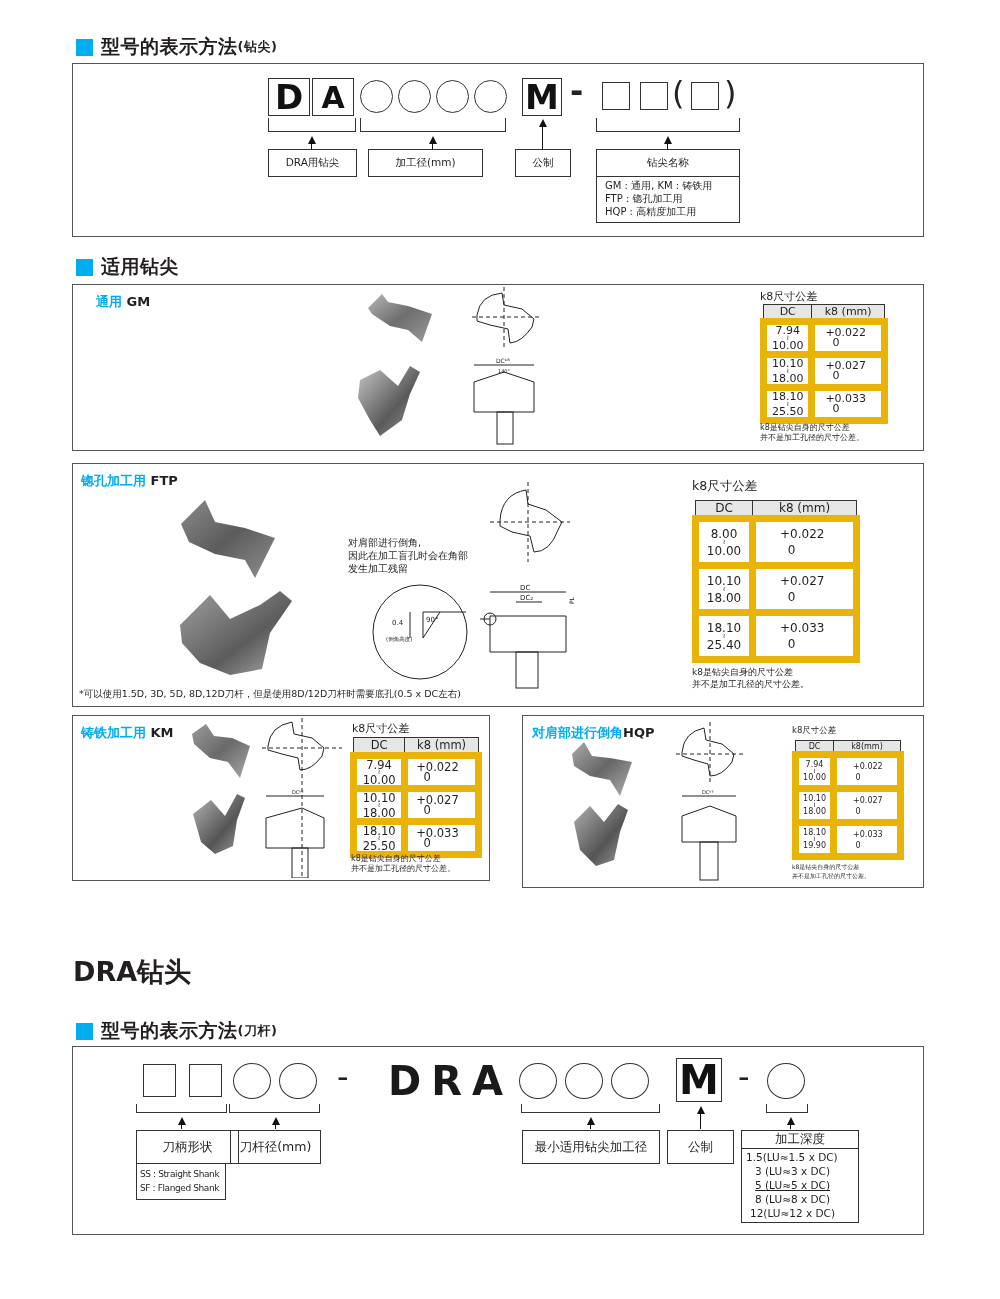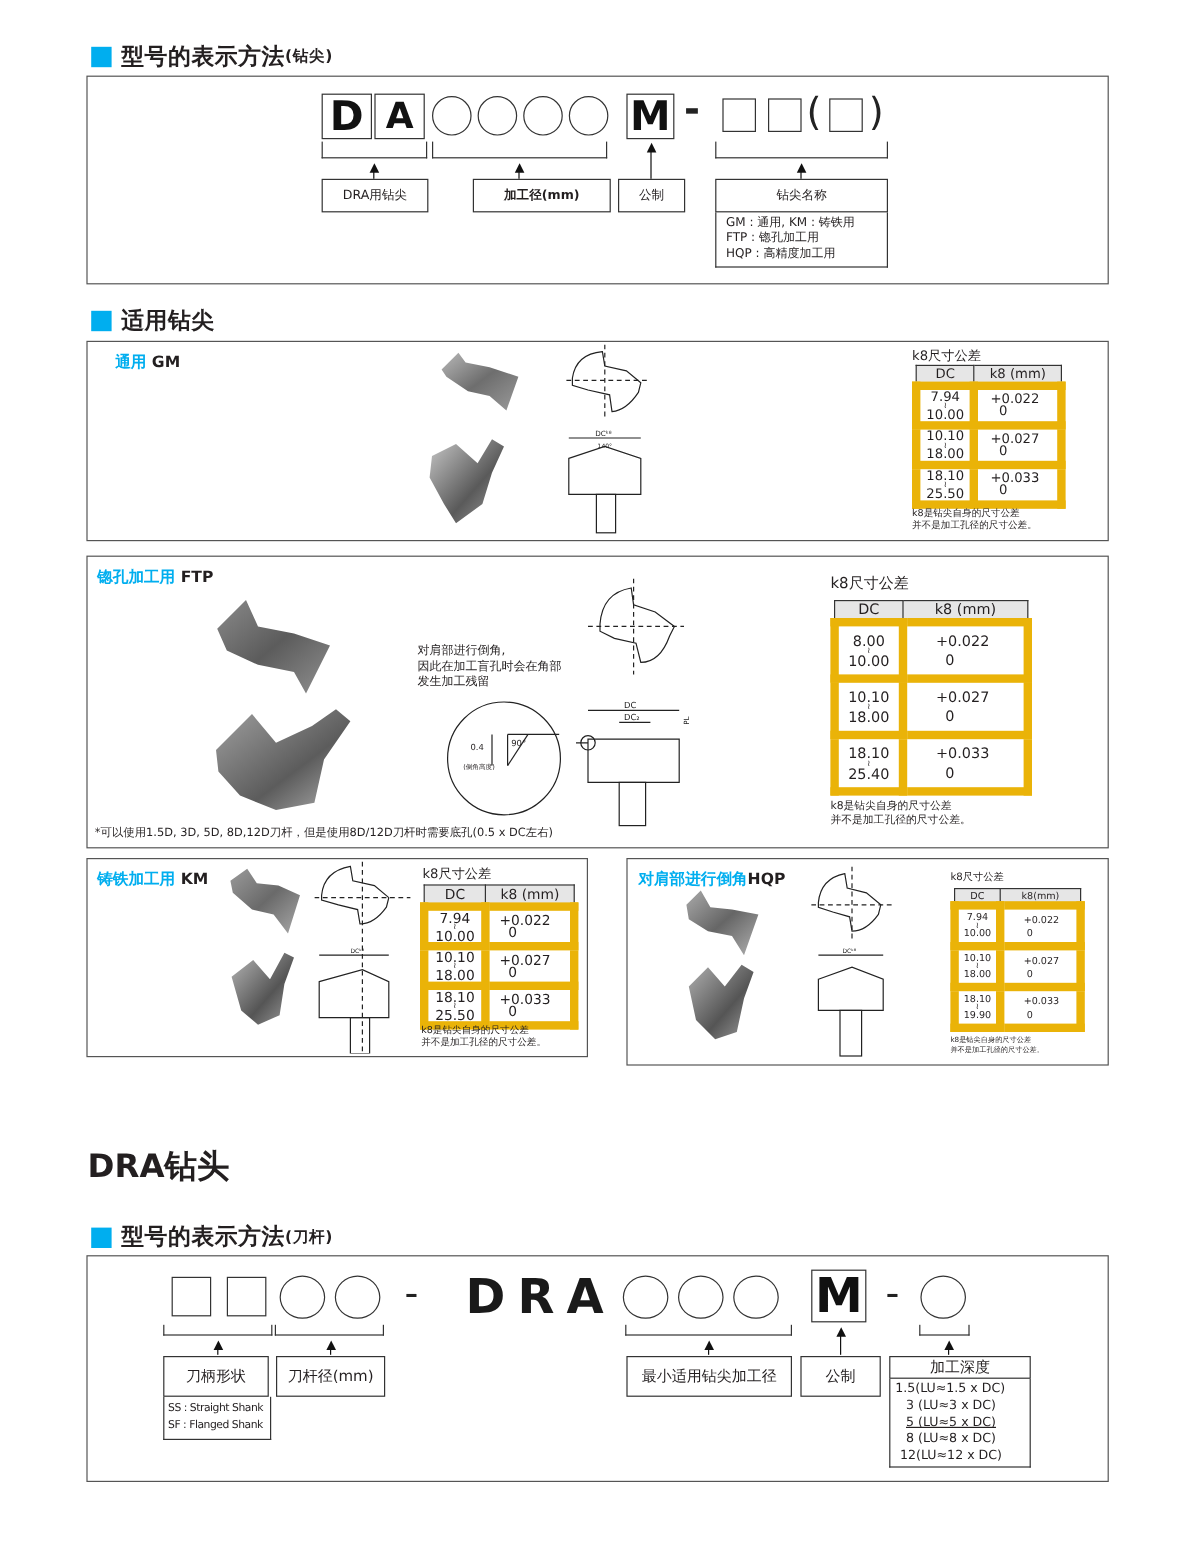--- a/index.html
+++ b/index.html
@@ -61,21 +61,21 @@
 <div class="bracket" style="left:360px;top:118px;width:146px;height:14px;"></div>
 <div class="arrow" style="left:429px;top:136px;"></div>
 <div class="vline" style="left:432px;top:143px;height:6px;"></div>
 <div class="arrow" style="left:539px;top:119px;"></div>
 <div class="vline" style="left:542px;top:126px;height:23px;"></div>
 <div class="bracket" style="left:596px;top:118px;width:144px;height:14px;"></div>
 <div class="arrow" style="left:664px;top:136px;"></div>
 <div class="vline" style="left:667px;top:143px;height:6px;"></div>
 
 <div class="lbl" style="left:268px;top:149px;width:89px;height:28px;">DRA用钻尖</div>
-<div class="lbl" style="left:394px;top:149px;width:115px;height:28px;font-weight:bold;">加工径(mm)</div>
+<div class="lbl" style="left:368px;top:149px;width:115px;height:28px;">加工径(mm)</div>
 <div class="lbl" style="left:515px;top:149px;width:56px;height:28px;">公制</div>
 <div class="lbl" style="left:596px;top:149px;width:144px;height:28px;">钻尖名称</div>
 <div class="desc" style="left:596px;top:177px;width:144px;height:46px;padding:2px 8px;">
   <div>GM : 通用, KM : 铸铁用</div>
   <div>FTP : 锪孔加工用</div>
   <div>HQP : 高精度加工用</div>
 </div>
 
 <div class="sec-title" style="left:76px;top:254px;">
   <span class="sq"></span>
@@ -373,21 +373,21 @@
 <div class="vline" style="left:275px;top:1124px;height:5px;"></div>
 <div class="bracket" style="left:521px;top:1104px;width:139px;height:9px;"></div>
 <div class="arrow" style="left:587px;top:1117px;"></div>
 <div class="vline" style="left:590px;top:1124px;height:5px;"></div>
 <div class="arrow" style="left:697px;top:1106px;"></div>
 <div class="vline" style="left:700px;top:1113px;height:16px;"></div>
 <div class="bracket" style="left:766px;top:1104px;width:42px;height:9px;"></div>
 <div class="arrow" style="left:787px;top:1117px;"></div>
 <div class="vline" style="left:790px;top:1124px;height:5px;"></div>
 
-<div class="lbl" style="left:136px;top:1130px;width:88px;height:34px;font-size:12.5px;text-align:right;">刀柄形状</div>
+<div class="lbl" style="left:136px;top:1130px;width:103px;height:34px;font-size:12.5px;text-align:right;">刀柄形状</div>
 <div class="desc" style="left:136px;top:1164px;width:90px;height:36px;font-size:9px;line-height:14px;padding:3px 3px;letter-spacing:-0.4px;">
   <div>SS : Straight Shank</div>
   <div>SF : Flanged Shank</div>
 </div>
 <div class="lbl" style="left:230px;top:1130px;width:91px;height:34px;font-size:12.5px;">刀杆径(mm)</div>
 <div class="lbl" style="left:522px;top:1130px;width:138px;height:34px;font-size:12.5px;">最小适用钻尖加工径</div>
 <div class="lbl" style="left:667px;top:1130px;width:67px;height:34px;font-size:12.5px;">公制</div>
 <div class="lbl" style="left:741px;top:1130px;width:118px;height:19px;font-size:12.5px;">加工深度</div>
 <div class="desc" style="left:741px;top:1149px;width:118px;height:74px;font-size:10.5px;line-height:14px;padding:1px 4px;">
   <div>1.5(LU≈1.5 x DC)</div>

